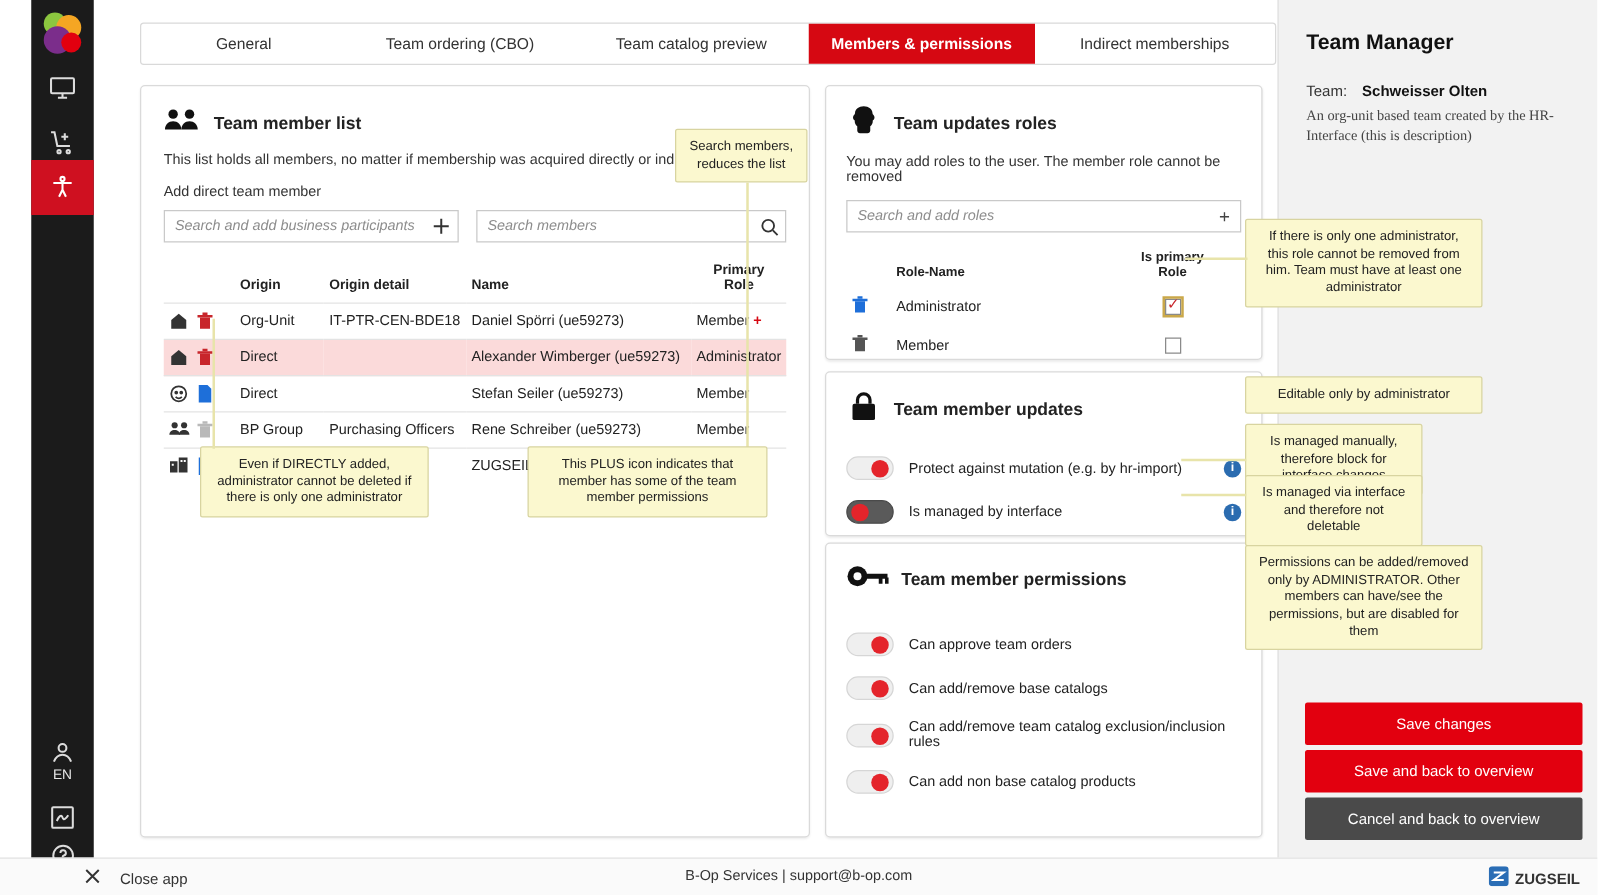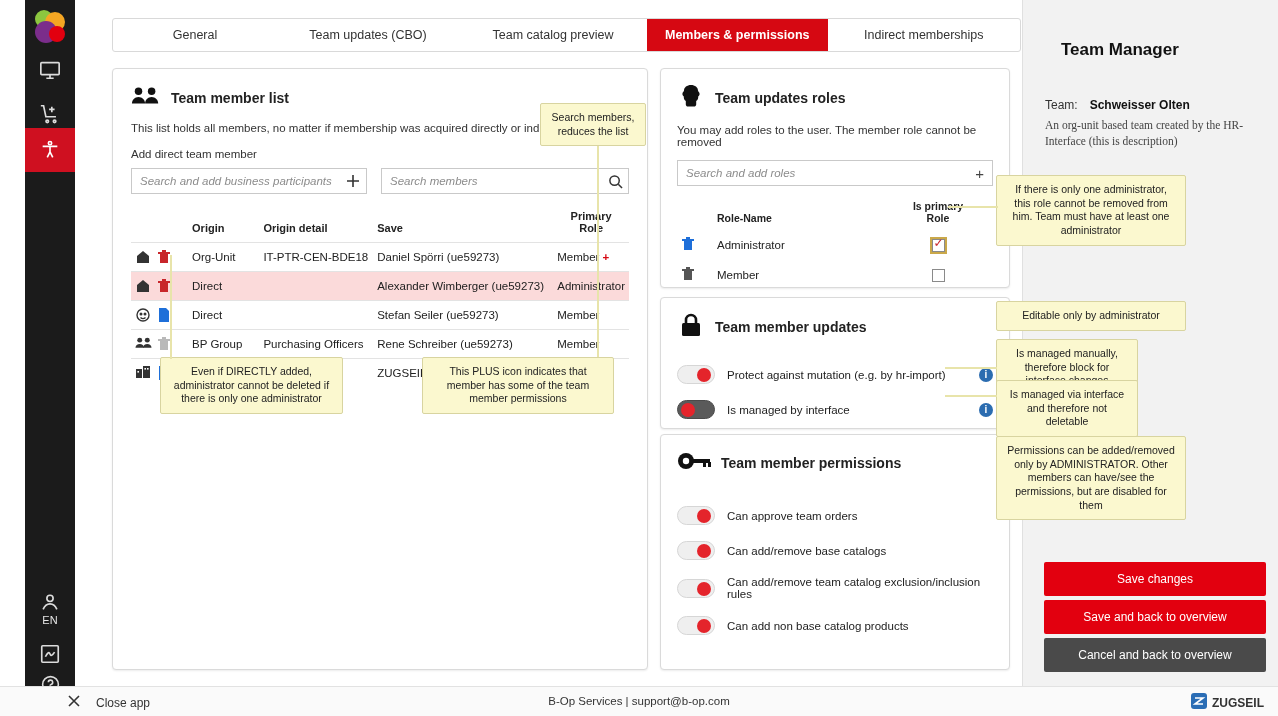--- a/index.html
+++ b/index.html
@@ -139,21 +139,21 @@
     width:14px; height:14px; border-radius:50%; background:#2b6cb0; color:#fff;
     font-size:10px; line-height:14px; text-align:center; font-weight:bold;
     margin-left:auto; flex:0 0 auto;
   }
   
   #rightbar {
     position:absolute; left:1022px; top:0; width:256px; height:716px;
     background:#f2f2f2; border-left:1px solid #e0e0e0;
   }
   #rightbar h1 {
-    margin:16px; padding:24px 22px 0 22px; font-size:17px; font-weight:bold; color:#111;
+    margin:0; padding:24px 22px 0 22px; font-size:17px; font-weight:bold; color:#111;
   }
   .teamrow { padding:22px 22px 0 22px; font-size:12px; color:#333; display:flex; gap:12px; }
   .teamrow b { color:#111; }
   .teamdesc { padding:6px 22px 0 22px; font-size:11.5px; color:#444; line-height:1.35;font-family:Liberation Serif, serif; }
   .btn {
     position:absolute; left:1044px; width:222px; height:34px;
     display:flex; align-items:center; justify-content:center;
     font-size:12px; color:#fff; border-radius:2px; cursor:default;
   }
   .btn-red { background:#e2000f; }
@@ -241,21 +241,21 @@
     <svg width="22" height="10" viewBox="0 0 24 10" fill="#dcdcdc">
         <rect x="1" y="3" width="5" height="5"></rect>
         <rect x="9" y="3" width="5" height="5"></rect>
         <rect x="17" y="3" width="5" height="5"></rect>
       </svg>
   </div>
 </div>
 
 <div id="tabbar">
   <div class="tab" style="flex:0 0 164px;">General</div>
-  <div class="tab" style="flex:0 0 182px;">Team updates (CBO)</div>
+  <div class="tab" style="flex:0 0 182px;">Team ordering (CBO)</div>
   <div class="tab" style="flex:0 0 188px;">Team catalog preview</div>
   <div class="tab active" style="flex:0 0 175px;">Members &amp; permissions</div>
   <div class="tab" style="flex:1 1 auto;">Indirect memberships</div>
 </div>
 
 <div class="panel" id="panel-memberlist">
   <div class="inner">
     <div class="panel-title">
       <span>
         <svg width="30" height="22" viewBox="0 0 32 22" fill="#111">
@@ -288,21 +288,21 @@
         </span>
       </div>
     </div>
 
     <table class="memtable">
       <thead>
         <tr>
           <th style="width:58px;"></th>
           <th style="width:74px;">Origin</th>
           <th style="width:118px;">Origin detail</th>
-          <th style="width:190px;">Save</th>
+          <th style="width:190px;">Name</th>
           <th style="width:66px; text-align:center;">Primary<br>Role</th>
         </tr>
       </thead>
       <tbody>
         <tr>
           <td>
             <span class="cellicons">
               <span class="ico"><svg width="16" height="16" viewBox="0 0 16 16" fill="#333">
                     <path d="M8 2l6 5v7H2V7z"></path>
                   </svg></span>

